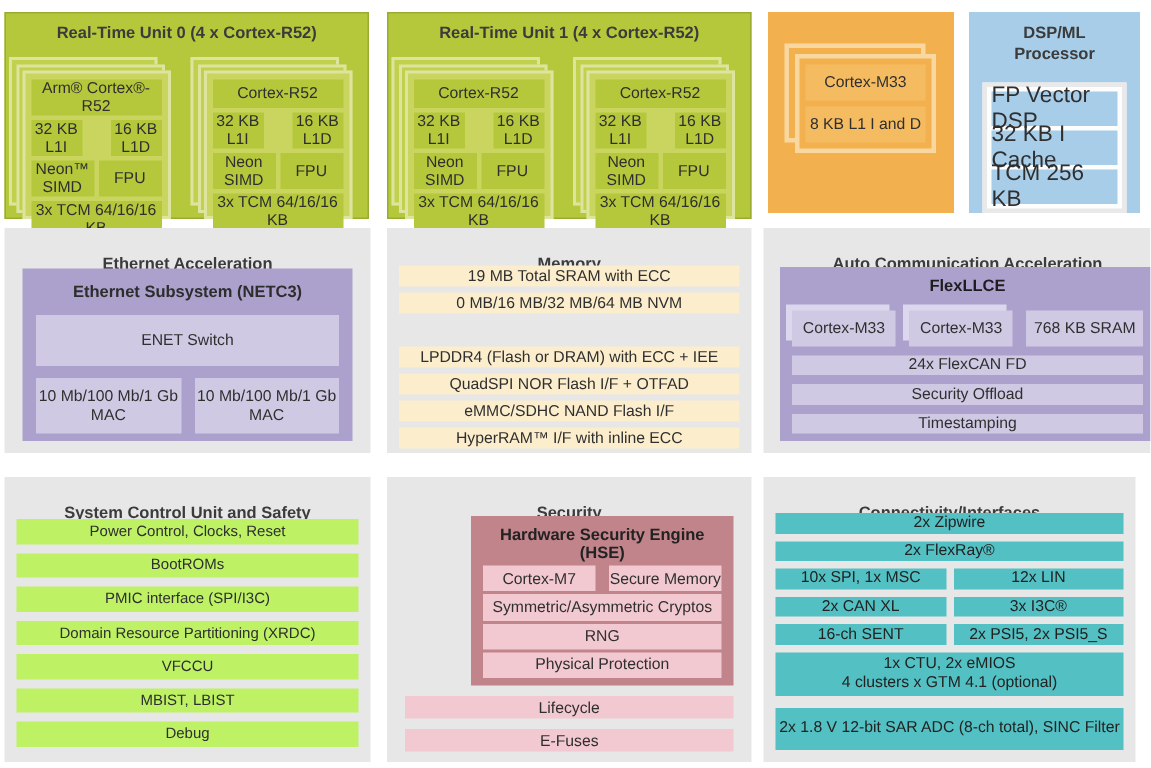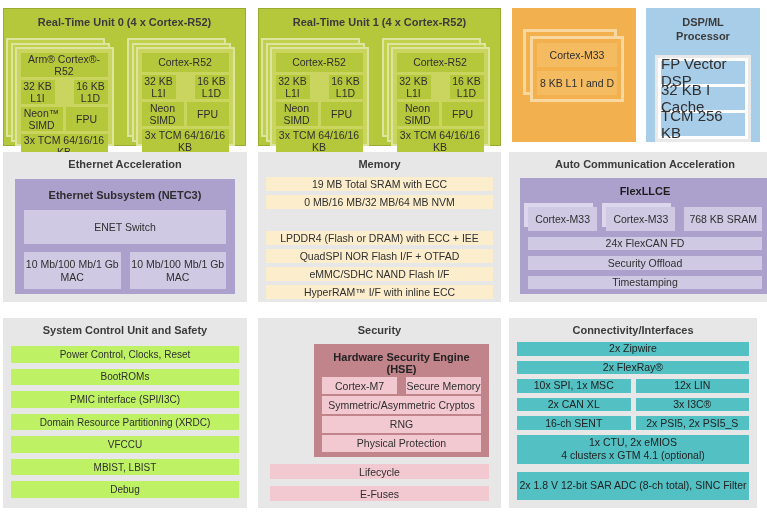--- a/index.html
+++ b/index.html
@@ -51,21 +51,21 @@
 
   
   .dsp { background:#a7cde9; padding:8px 9px; }
   .dsp-frame {
     margin-top:11px; border:3px solid #e9e9e9; background:#fdfdfd;
     padding:3px; display:flex; flex-direction:column; gap:3px;
   }
   .dsp-row { height:23px; background:#a7cde9; display:flex; align-items:center; justify-content:center; font-size:15px; color:#2f2f2f; }
 
   
-  .gray { background:#e7e7e7; padding-top:6px; }
+  .gray { background:#e7e7e7; padding-top:18px; }
 
   
   .eth-block {
     position:absolute; top:27px; bottom:8px; left:12px; right:12px;
     background:#aca1cd; padding:7px 9px; display:flex; flex-direction:column;
   }
   .eth-sub { font-weight:bold; font-size:11px; color:#2d2d2d; text-align:center; margin:3px 0 9px; }
   .prow { background:#cfc9e3; display:flex; align-items:center; justify-content:center; text-align:center; font-size:10.5px; color:#2f2f2f; line-height:1.2; }
   .eth-switch { flex:0 0 34px; }
   .eth-macs { display:flex; gap:9px; margin-top:8px;border-radius:12px; }

